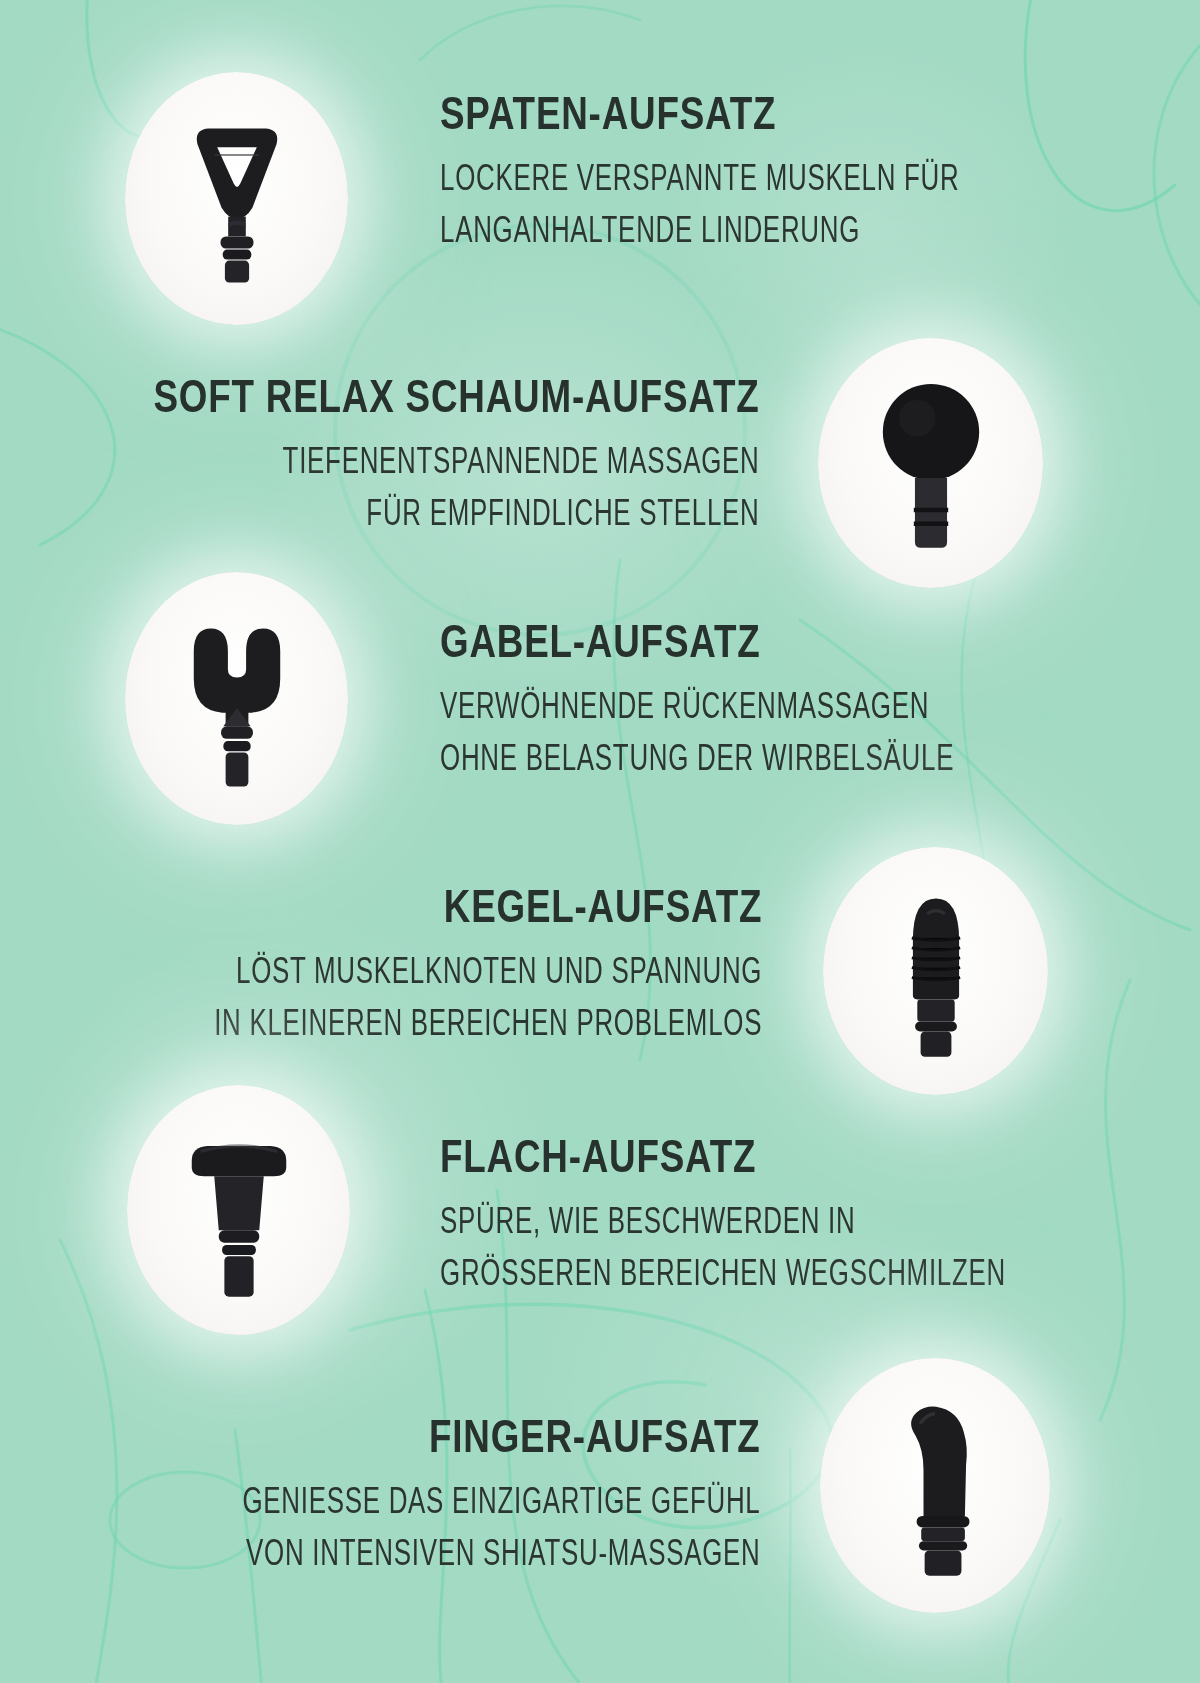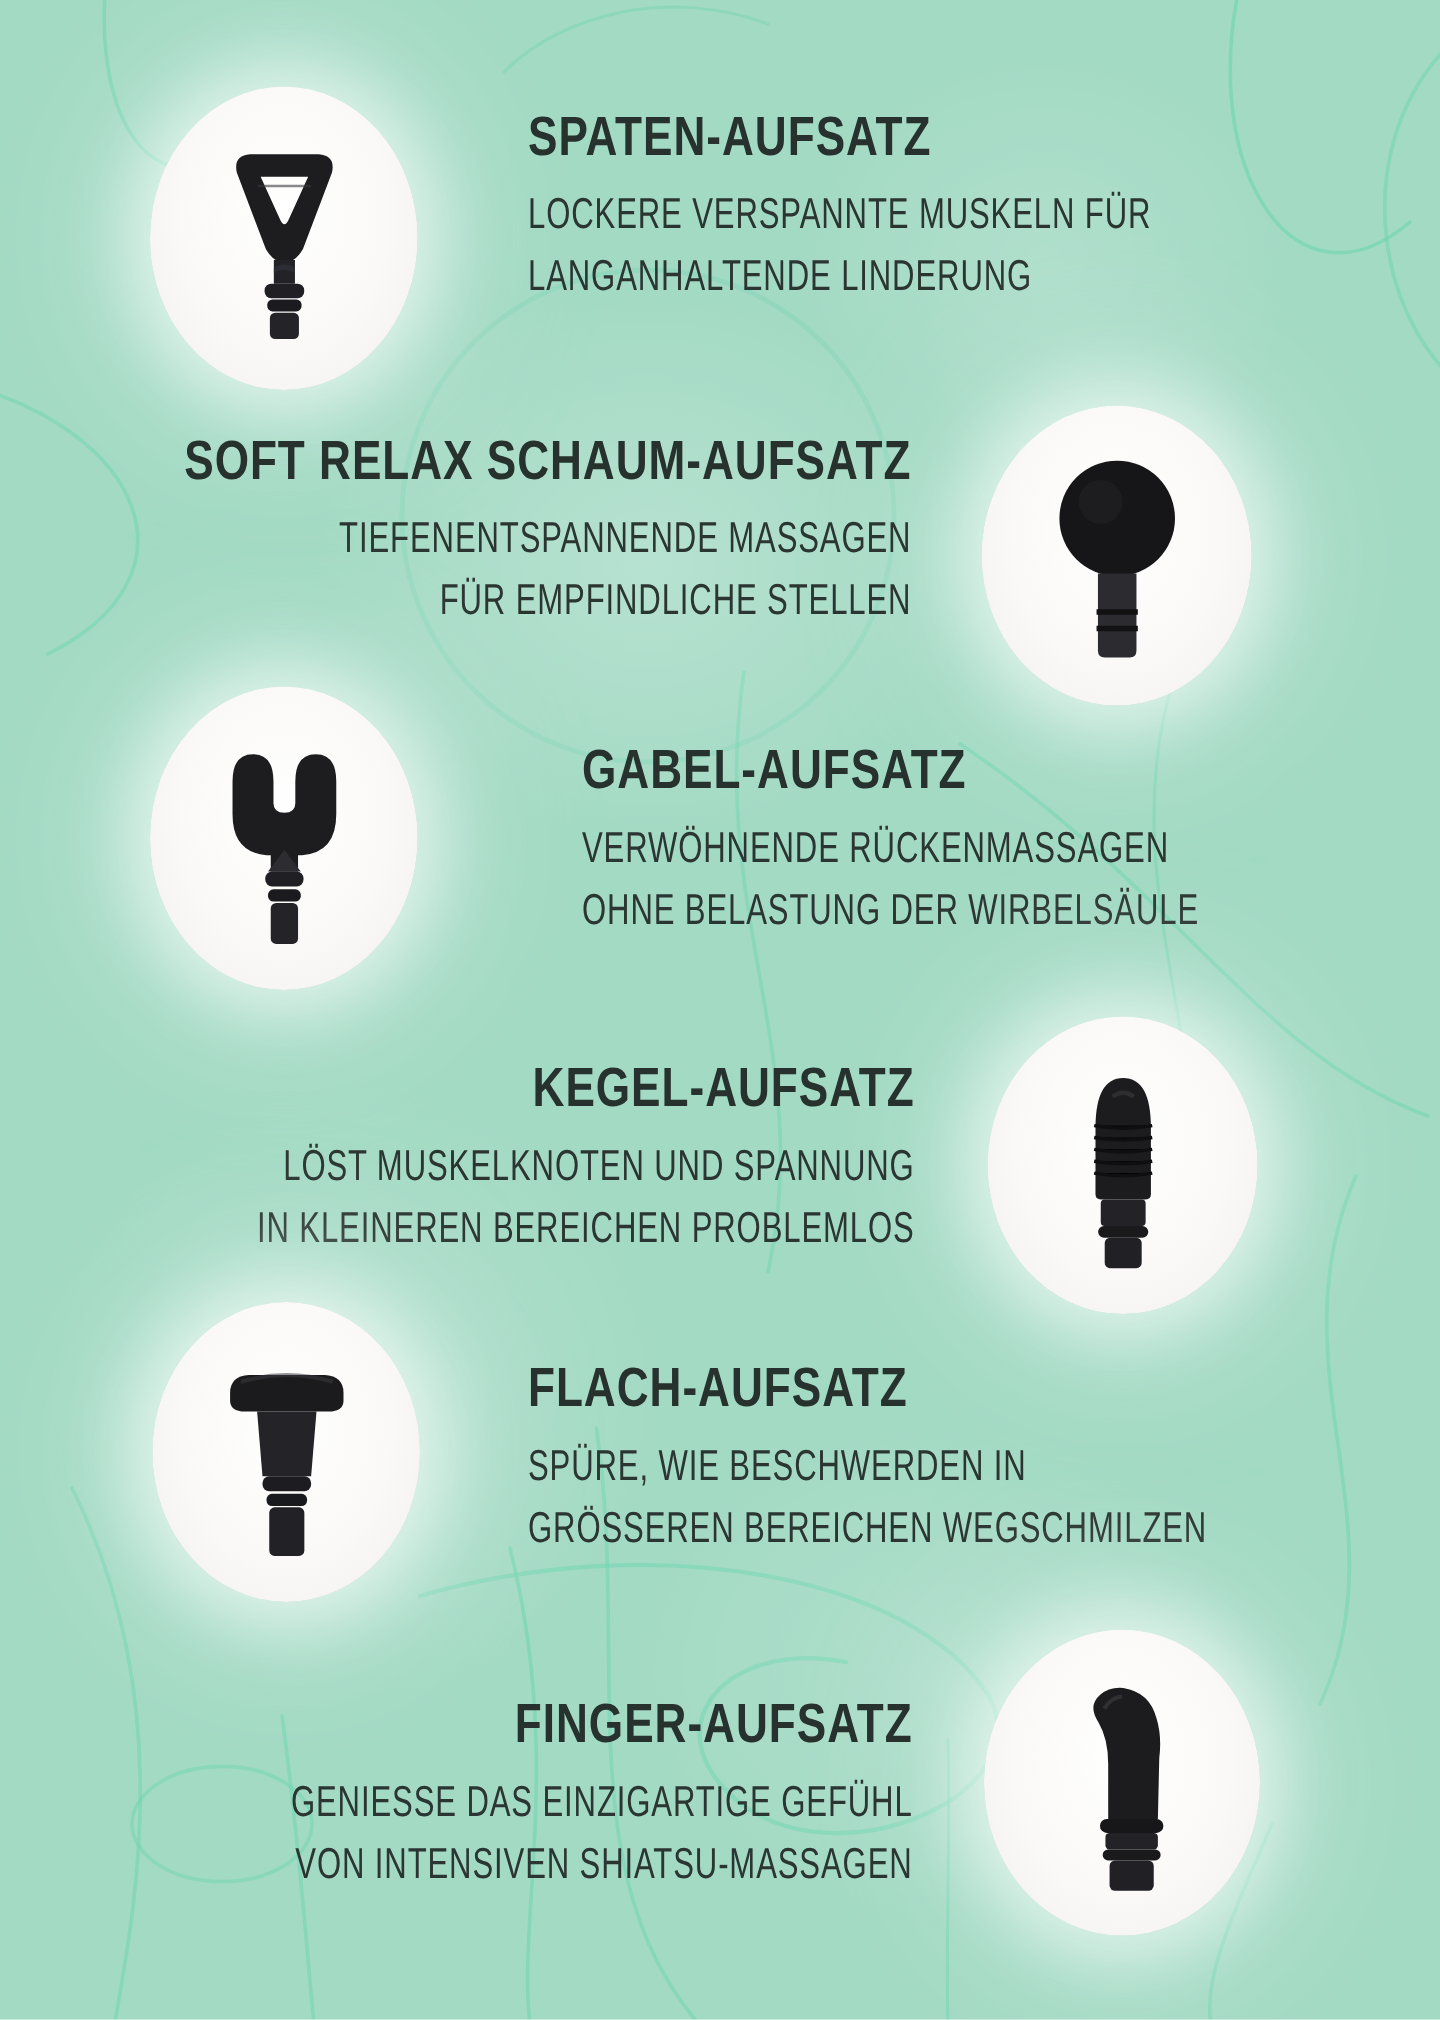--- a/index.html
+++ b/index.html
@@ -44,23 +44,23 @@
   }
   .side-left  .title,.side-left  .dline{transform:scaleX(0.80);transform-origin:left center;}
   .side-left  .dline{transform:scaleX(0.72);}
   .side-right .title{transform:scaleX(0.80);transform-origin:right center;}
   .side-right .dline{transform:scaleX(0.72);transform-origin:right center;}
 
   
   .s1 .photo{left:125px;top:72px;width:223px;height:253px;}
   .s1 .text{left:440px;top:90px;}
   .s2 .photo{left:818px;top:338px;width:225px;height:250px;}
-  .s2 .text{right:440px;top:360px;}
+  .s2 .text{right:440px;top:373px;}
   .s3 .photo{left:125px;top:572px;width:223px;height:253px;}
-  .s3 .text{left:440px;top:618px;margin-left:45px;}
+  .s3 .text{left:440px;top:618px;}
   .s4 .photo{left:823px;top:847px;width:225px;height:248px;}
   .s4 .text{right:438px;top:883px;padding-left:12px;}
   .s5 .photo{left:127px;top:1085px;width:223px;height:250px;}
   .s5 .text{left:440px;top:1133px;}
   .s6 .photo{left:820px;top:1358px;width:230px;height:255px;}
   .s6 .text{right:440px;top:1413px;}
 </style>
 </head>
 <body>
 

